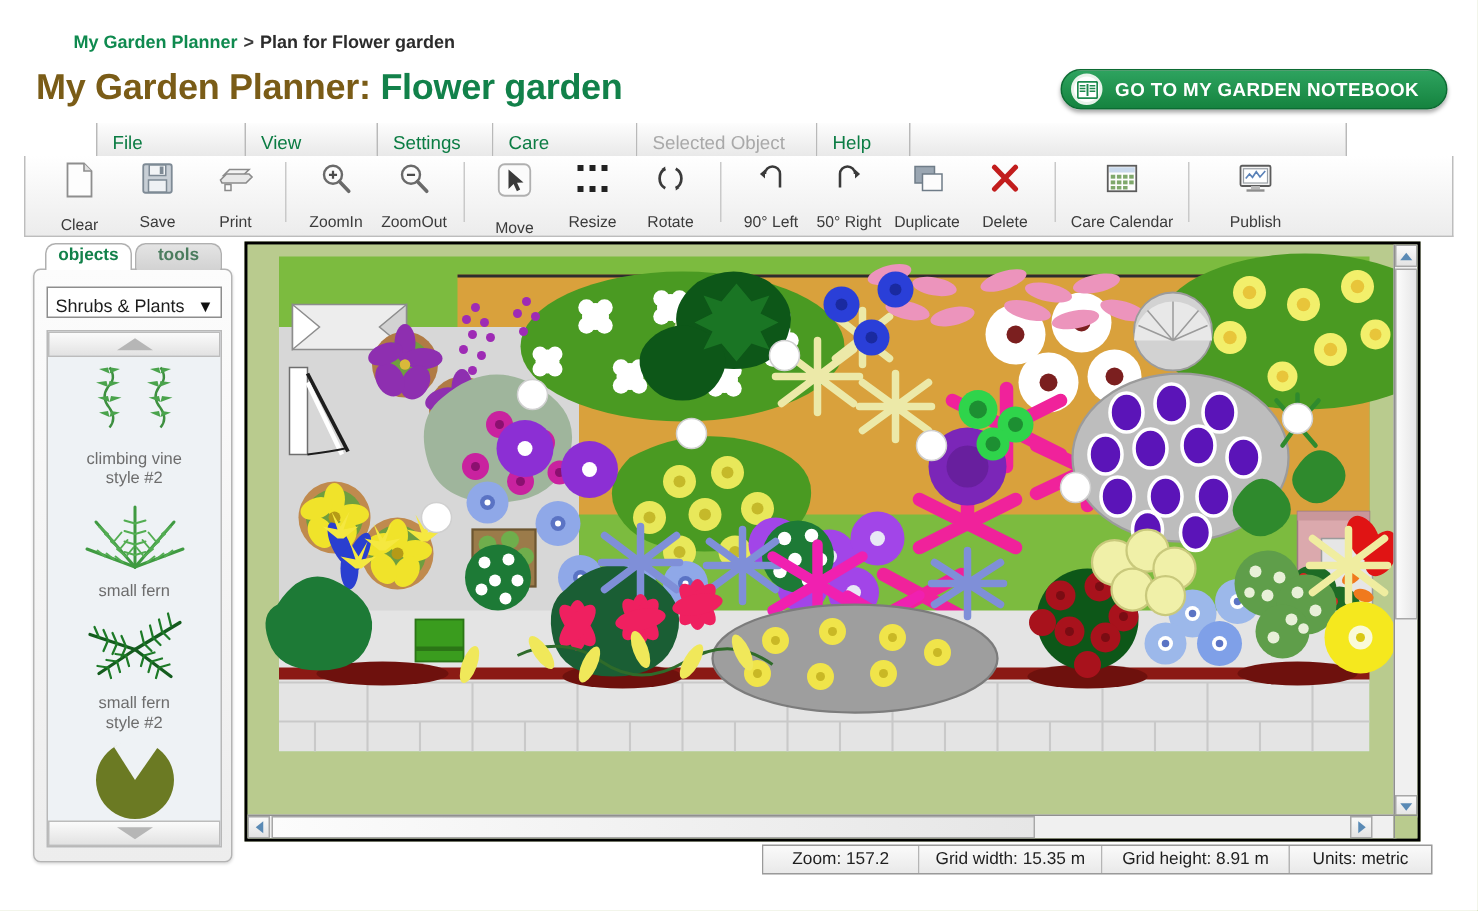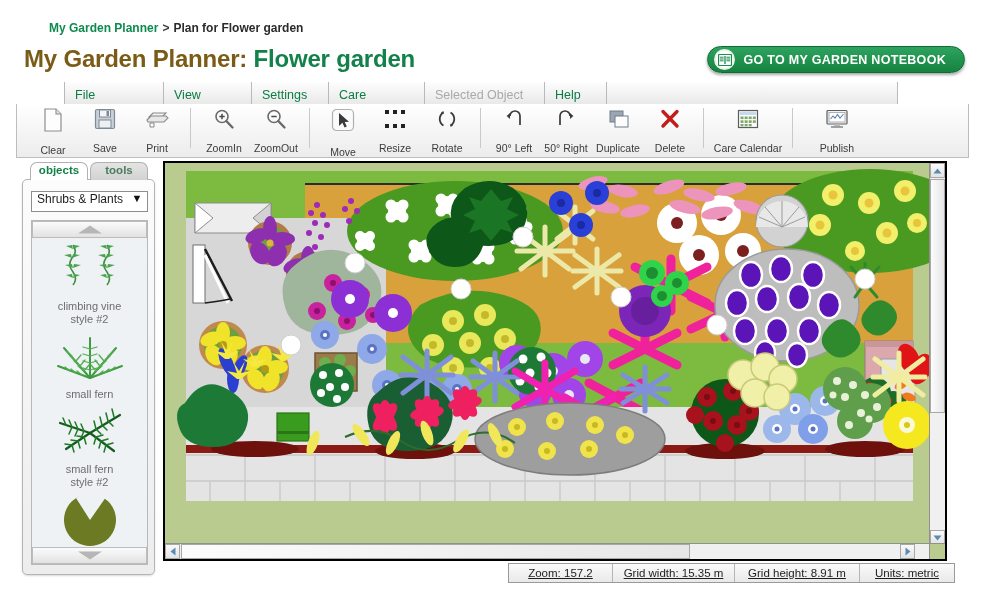--- a/index.html
+++ b/index.html
@@ -100,21 +100,21 @@
 
   .panel {
     position:absolute; left:22px; top:179px; width:133px; height:396px;
     background:linear-gradient(#fcfcfc,#ededed);
     border:1px solid #b4b4b4; border-radius:5px;
     box-shadow:0 1px 2px rgba(0,0,0,.15);
   }
   .cat-select {
     position:absolute; left:8px; top:11px; width:117px; height:21px;
     background:#ffffff; border:1px solid #8d8d8d;
-    display:flex; align-items:flex-start; cursor:pointer;
+    display:flex; align-items:flex-end; cursor:pointer;
   }
   .cat-select .cat-label { font-size:12px; color:#1c1c1c; padding-left:5px; flex:1; white-space:nowrap;}
   .cat-select .cat-arrow { width:20px; text-align:center; font-size:11px; color:#111; }
 
   .scroller {
     position:absolute; left:8px; top:40px; width:117px; height:345px;
     background:#eef2f5; border:1px solid #b8b8b8; overflow:hidden;
   }
   .scroll-arrow {
     position:absolute; left:0; width:115px; height:17px;
@@ -164,21 +164,20 @@
   .statusbar {
     position:absolute; left:508px; top:563px; height:20px;
     display:flex; align-items:stretch;
     border:1px solid #9a9a9a; background:#f1f1f1;
   }
   .status-cell {
     display:flex; align-items:center; justify-content:center;
     padding:0 12px; font-size:11.5px; color:#1e1e1e;
     border-right:1px solid #b5b5b5; white-space:nowrap;
     background:linear-gradient(#fafafa,#e9e9e9);
-    text-decoration:underline;
   }
   .status-cell:last-child { border-right:none; }
 </style>
 </head>
 <body>
 
 <div id="app">
 
   <div class="breadcrumb">
     <span class="crumb-link">My Garden Planner</span><span class="crumb-sep">&gt;</span><span class="crumb-current">Plan for Flower garden</span>

